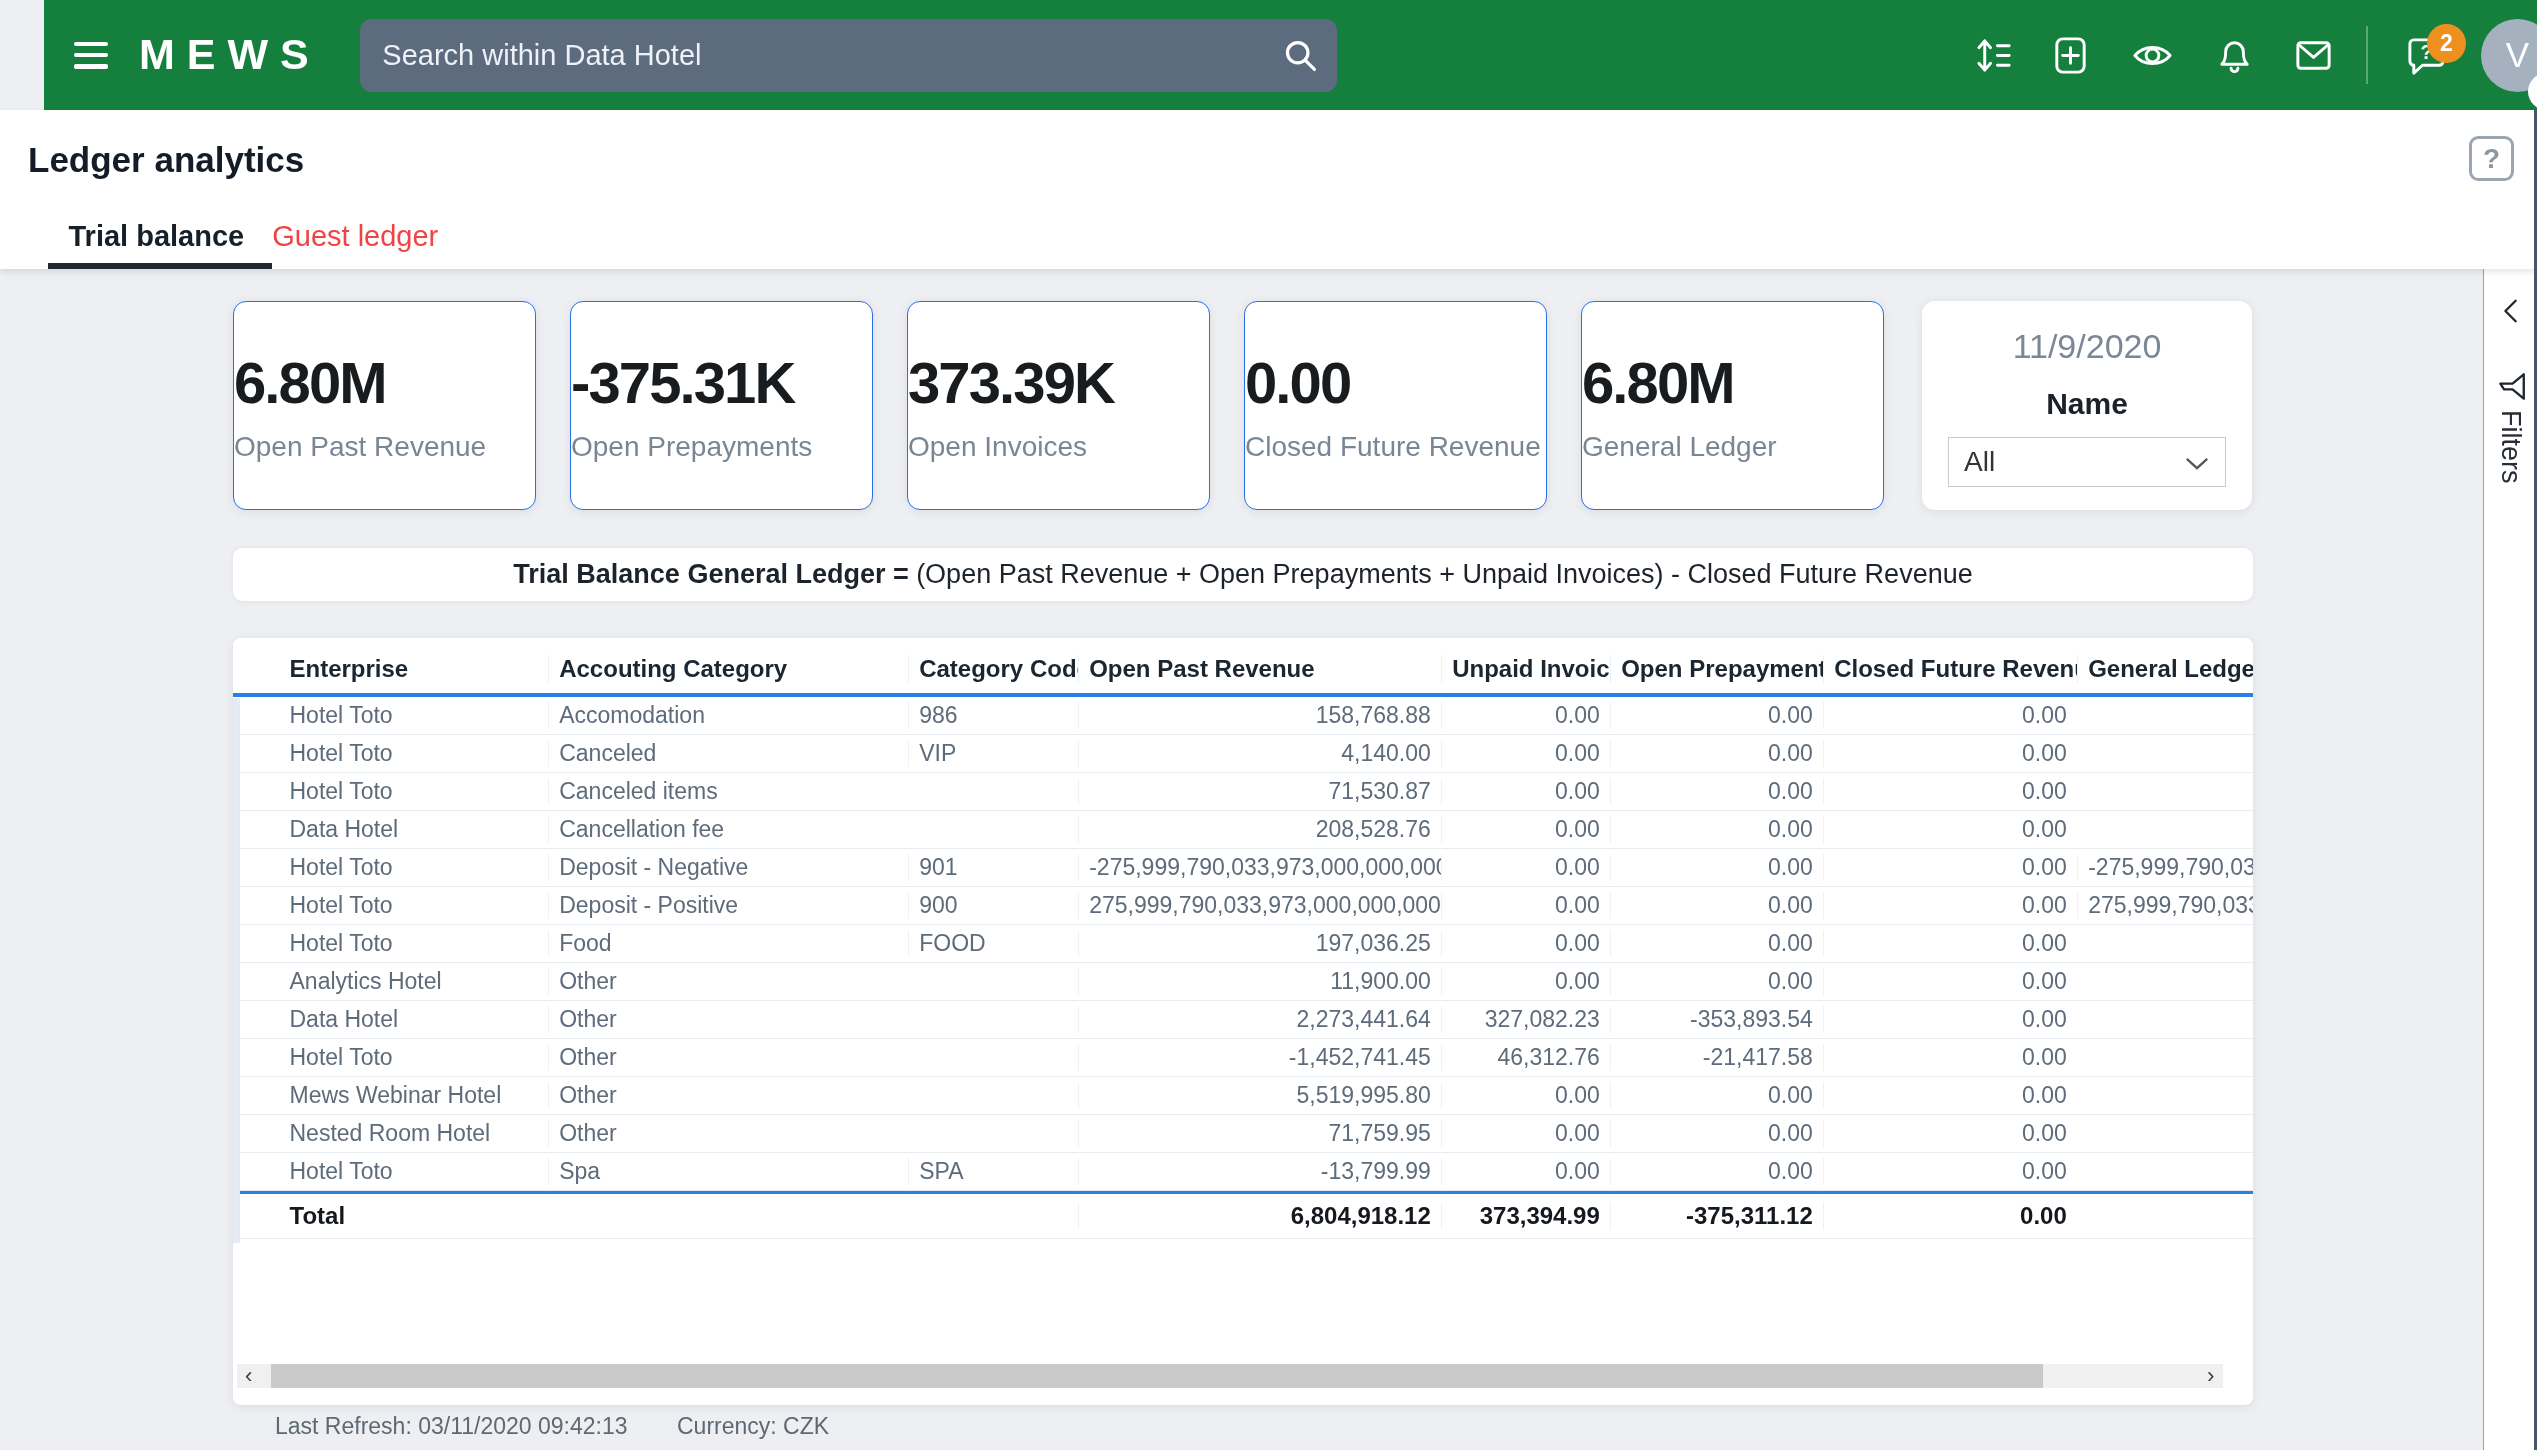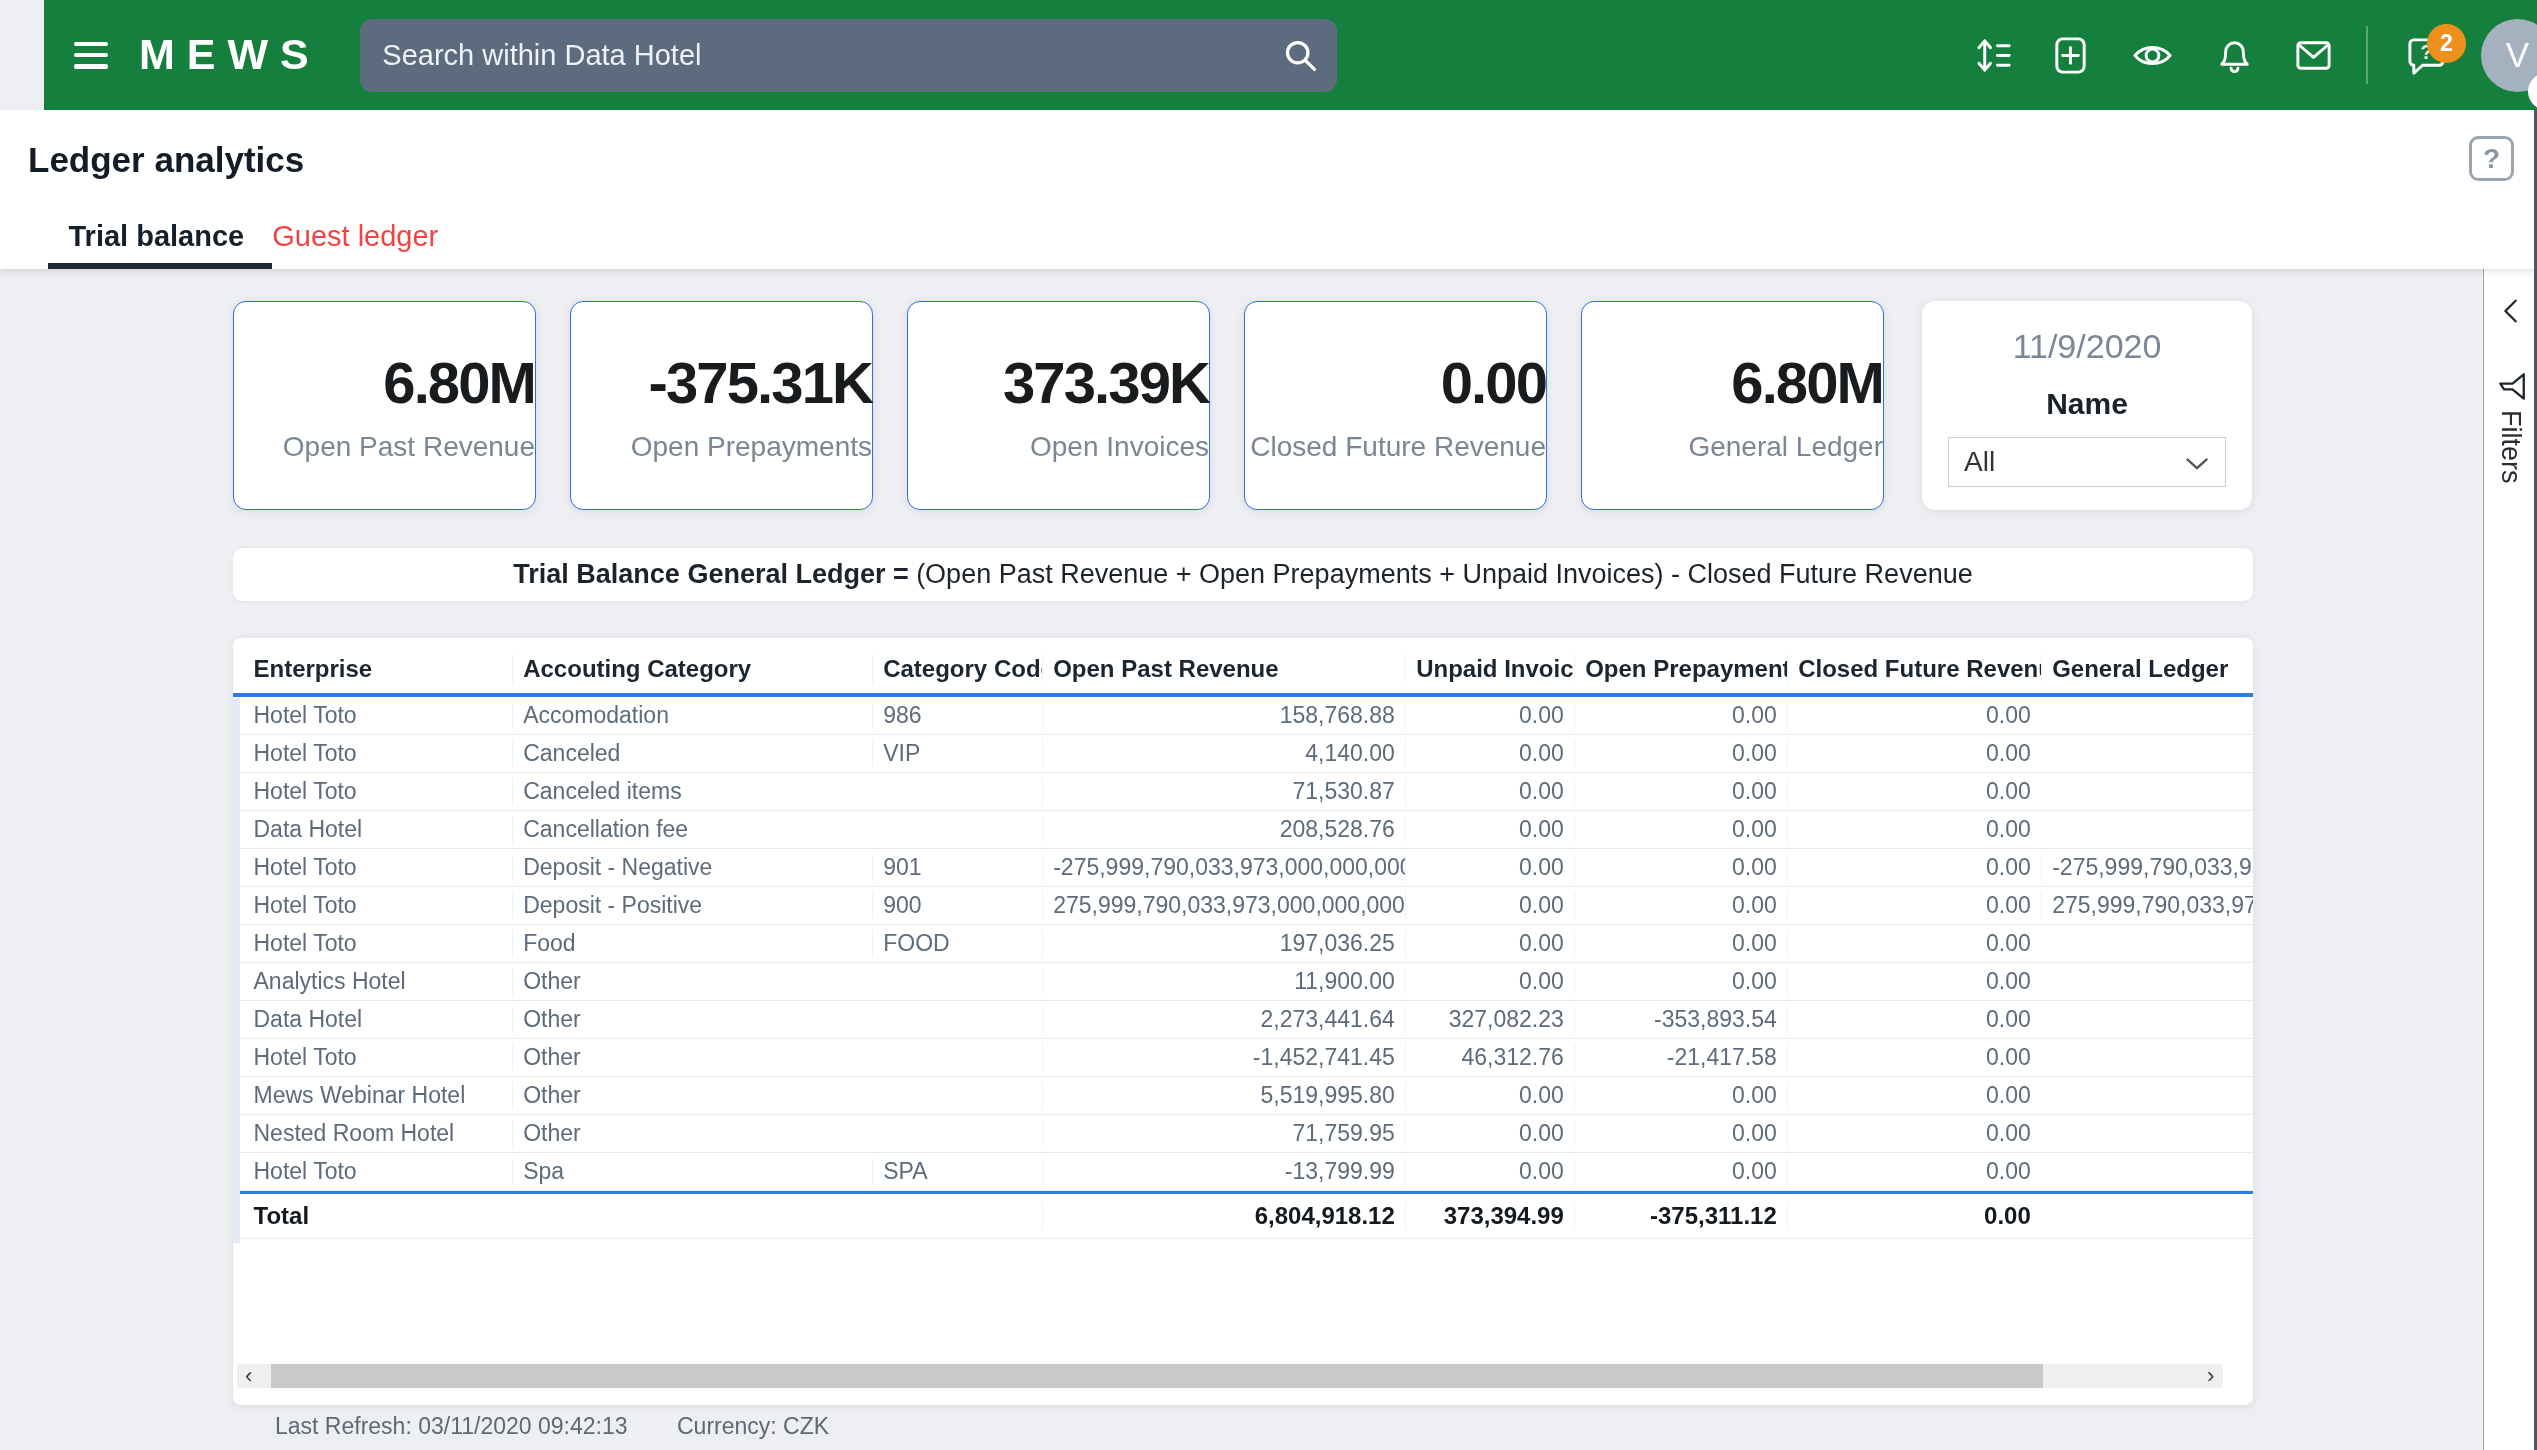--- a/index.html
+++ b/index.html
@@ -34,21 +34,21 @@
   
   .filters-rail { position: absolute; left: 2483px; top: 269px; width: 55px; height: 1181px; background: #fff; border-left: 1.9px solid #9aa2ac; z-index: 1; }
   .rail-chevron { position: absolute; left: 13px; top: 26px; cursor: pointer; }
   .rail-funnel { position: absolute; left: 11.2px; top: 101px; transform: rotate(90deg); }
   .rail-chevron svg, .rail-funnel svg { stroke: #20262d; fill: none; stroke-width: 2.5; stroke-linecap: round; stroke-linejoin: round; }
   .rail-label { position: absolute; left: 11.2px; top: 141px; writing-mode: vertical-rl; font-size: 27px; color: #262d35; }
   .right-edge { position: absolute; left: 2534px; top: 110px; width: 3.7px; height: 1340px; background: #4b5568; z-index: 5; }
 
   
   .kpi-row { position: absolute; left: 233px; top: 301px; display: flex; gap: 34px; }
-  .kpi-card { width: 303px; height: 209px; background: #fff; border: 1.9px solid #2b6fe4; border-radius: 13px; box-shadow: 0 1.9px 9.3px rgba(0,0,0,0.08); display: flex; flex-direction: column; align-items: flex-end; justify-content: center; }
+  .kpi-card { width: 303px; height: 209px; background: #fff; border: 1.9px solid #2b6fe4; border-radius: 13px; box-shadow: 0 1.9px 9.3px rgba(0,0,0,0.08); display: flex; flex-direction: column; align-items: flex-start; justify-content: center; }
   .kpi-value { font-size: 58px; font-weight: 700; color: #191c1f; letter-spacing: -1.9px; }
   .kpi-label { font-size: 28px; color: #7a8694; margin-top: 15px; }
 
   
   .filter-card { position: absolute; left: 1922px; top: 301px; width: 330px; height: 209px; background: #fff; border-radius: 13px; box-shadow: 0 1.9px 9.3px rgba(0,0,0,0.08); }
   .fc-date { position: absolute; left: 0; width: 100%; top: 26px; text-align: center; font-size: 34px; color: #7c8795; }
   .fc-name { position: absolute; left: 0; width: 100%; top: 86px; text-align: center; font-size: 30px; font-weight: 700; color: #1b222a; }
   .fc-select { position: absolute; left: 26px; right: 26px; top: 136px; height: 50px; border: 1.9px solid #c7ccd2; background: #fff; display: flex; align-items: center; padding: 0 15px; font-size: 28px; color: #333; cursor: pointer; }
   .fc-select .chev { margin-left: auto; }
   .fc-select svg { stroke: #555; fill: none; stroke-width: 2.5; }
@@ -62,21 +62,21 @@
   .tbl { position: absolute; left: 0; top: 7.4px; width: 2117px; }
   .trow { display: flex; align-items: center; }
   .thead { height: 48px; }
   .blue-line { width: 2117px; height: 3.7px; background: #2b7de9; }
   .tr { height: 38px; border-bottom: 0.9px solid #e9ecef; }
   .tr-total { height: 48px; border-top: 3.7px solid #2b7de9; }
   .td { flex: none; padding: 0 10.2px; white-space: nowrap; overflow: hidden; font-size: 23px; color: #5d6b7a; border-left: 0.9px solid #edf2f8; }
   .td:first-child { border-left: none; padding-left: 20.5px; }
   .thead .td { font-size: 24px; font-weight: 700; color: #1b2631; }
   .tr-total .td { font-size: 24px; font-weight: 700; color: #14191f; }
-  .c1 { width: 279px; } .c2 { width: 360px; } .c3 { width: 170px; } .c4 { width: 363px; }
+  .c1 { width: 279px; margin-left: 36px; } .c2 { width: 360px; } .c3 { width: 170px; } .c4 { width: 363px; }
   .c5 { width: 169px; } .c6 { width: 213px; } .c7 { width: 254px; } .c8 { width: 307px; }
   .thead .c5, .thead .c6, .thead .c7 { text-align: right; }
   .tr .c4, .tr .c5, .tr .c6, .tr .c7 { text-align: right; }
   .vstrip { position: absolute; left: 0; top: 60px; width: 6.5px; height: 545px; background: #e3eaf4; }
   .hscroll { position: absolute; left: 3.7px; top: 726px; width: 1986px; height: 24px; background: #f0f0f1; }
   .hs-thumb { position: absolute; left: 34px; top: 0; width: 1772px; height: 24px; background: #c8c9cb; cursor: pointer; }
   .hs-arrow { position: absolute; top: 0; width: 24px; height: 24px; display: flex; align-items: center; justify-content: center; font-size: 22.3px; color: #3a3f45; cursor: pointer; }
   .hs-left { left: 0; } .hs-right { right: 0; }
 
   

